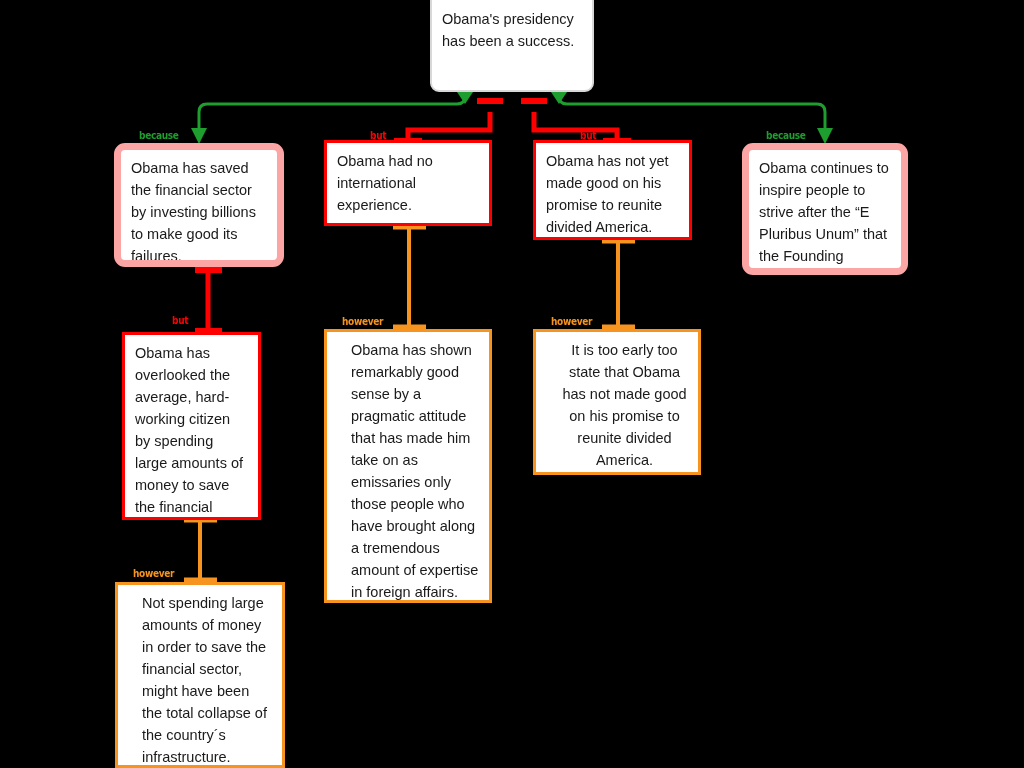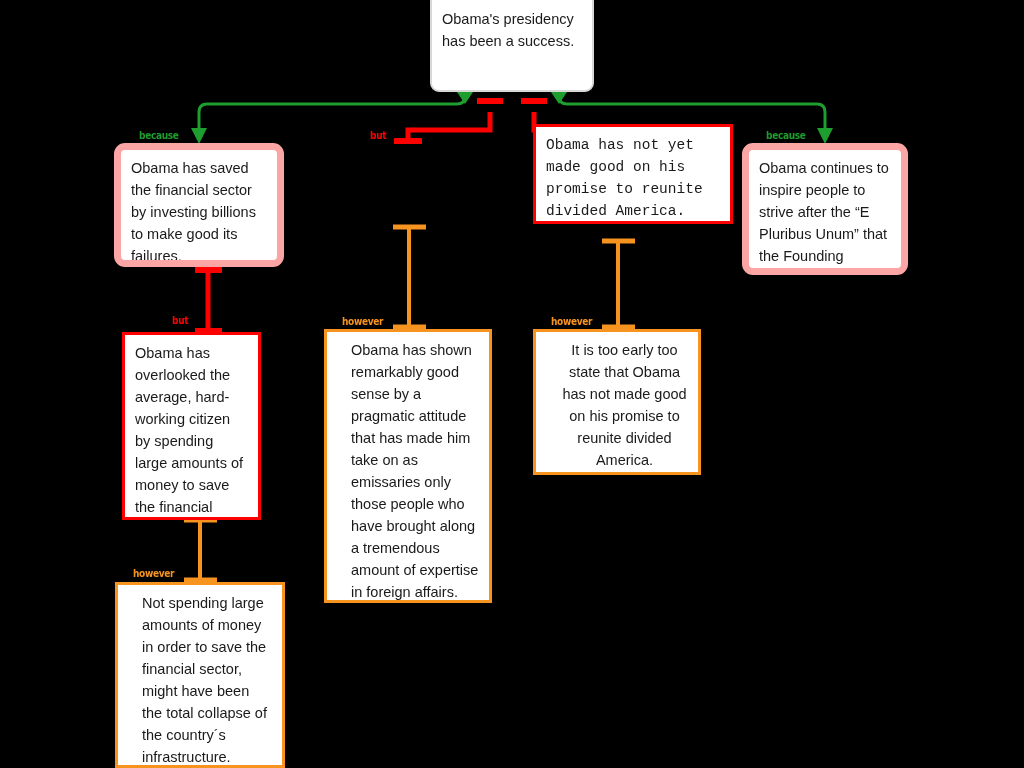--- a/index.html
+++ b/index.html
@@ -141,22 +141,23 @@
   <div class="conn-label orange" style="left:342px; top:316px;">however</div>
 
   <div class="conn-label orange" style="left:551px; top:316px;">however</div>
 
   <div class="conn-label orange" style="left:133px; top:568px;">however</div>
 
   <div class="node root" style="left:430px; top:-12px; width:164px; height:104px; padding-top:18px;">Obama's presidency has been a success.</div>
 
   <div class="node green" style="left:114px; top:143px; width:170px; height:124px;">Obama has saved the financial sector by investing billions to make good its failures.</div>
 
+  <div class="node red" style="left:324px; top:140px; width:168px; height:86px;">Obama had no international experience.</div>
 
-  <div class="node red" style="left:533px; top:124px; width:200px; height:100px;font-family:Liberation Mono, monospace;">Obama has not yet made good on his promise to reunite divided America.</div>
+  <div class="node red" style="left:533px; top:140px; width:159px; height:100px;">Obama has not yet made good on his promise to reunite divided America.</div>
 
   <div class="node green" style="left:742px; top:143px; width:166px; height:132px;">Obama continues to inspire people to strive after the “E Pluribus Unum” that the Founding Fathers had in mind.</div>
 
   <div class="node red" style="left:122px; top:332px; width:139px; height:188px;">Obama has overlooked the average, hard-working citizen by spending large amounts of money to save the financial sector.</div>
 
   <div class="node orange" style="left:324px; top:329px; width:168px; height:274px;">Obama has shown remarkably good sense by a pragmatic attitude that has made him take on as emissaries only those people who have brought along a tremendous amount of expertise in foreign affairs.</div>
 
   <div class="node orange" style="left:533px; top:329px; width:168px; height:146px;text-align:center;">It is too early too state that Obama has not made good on his promise to reunite divided America.</div>
 
   <div class="node orange" style="left:115px; top:582px; width:170px; height:186px;">Not spending large amounts of money in order to save the financial sector, might have been the total collapse of the country´s infrastructure.</div>

